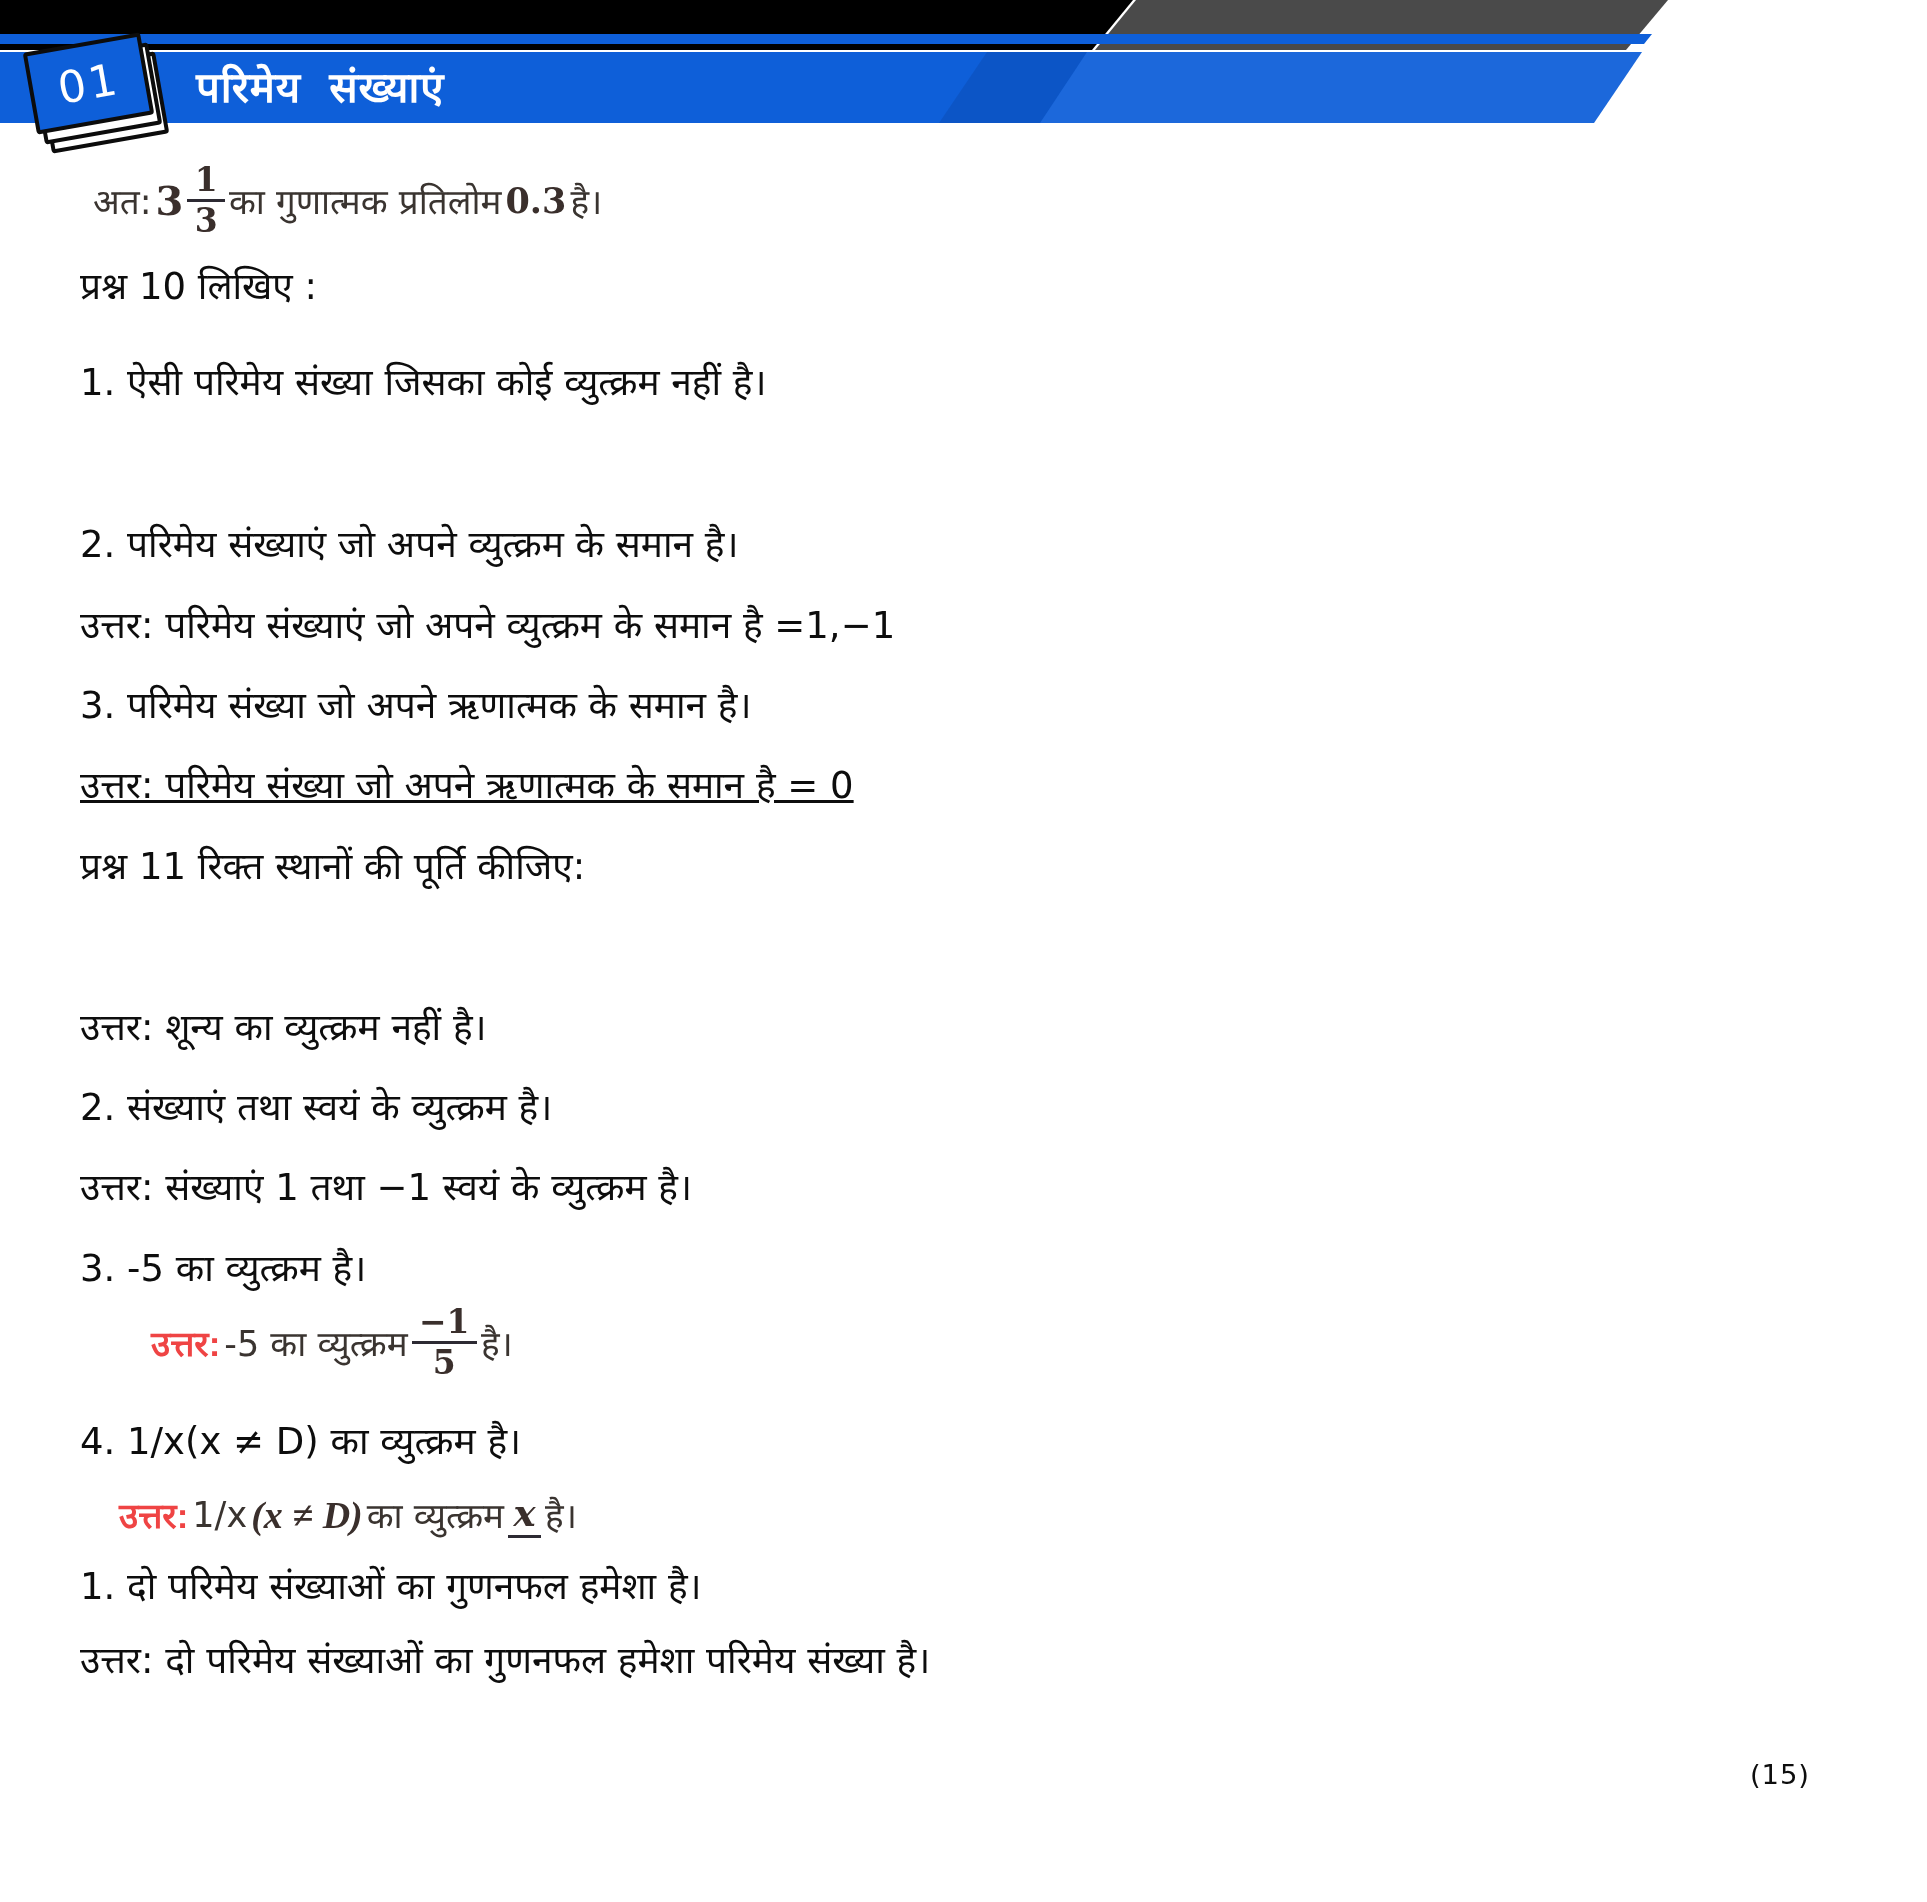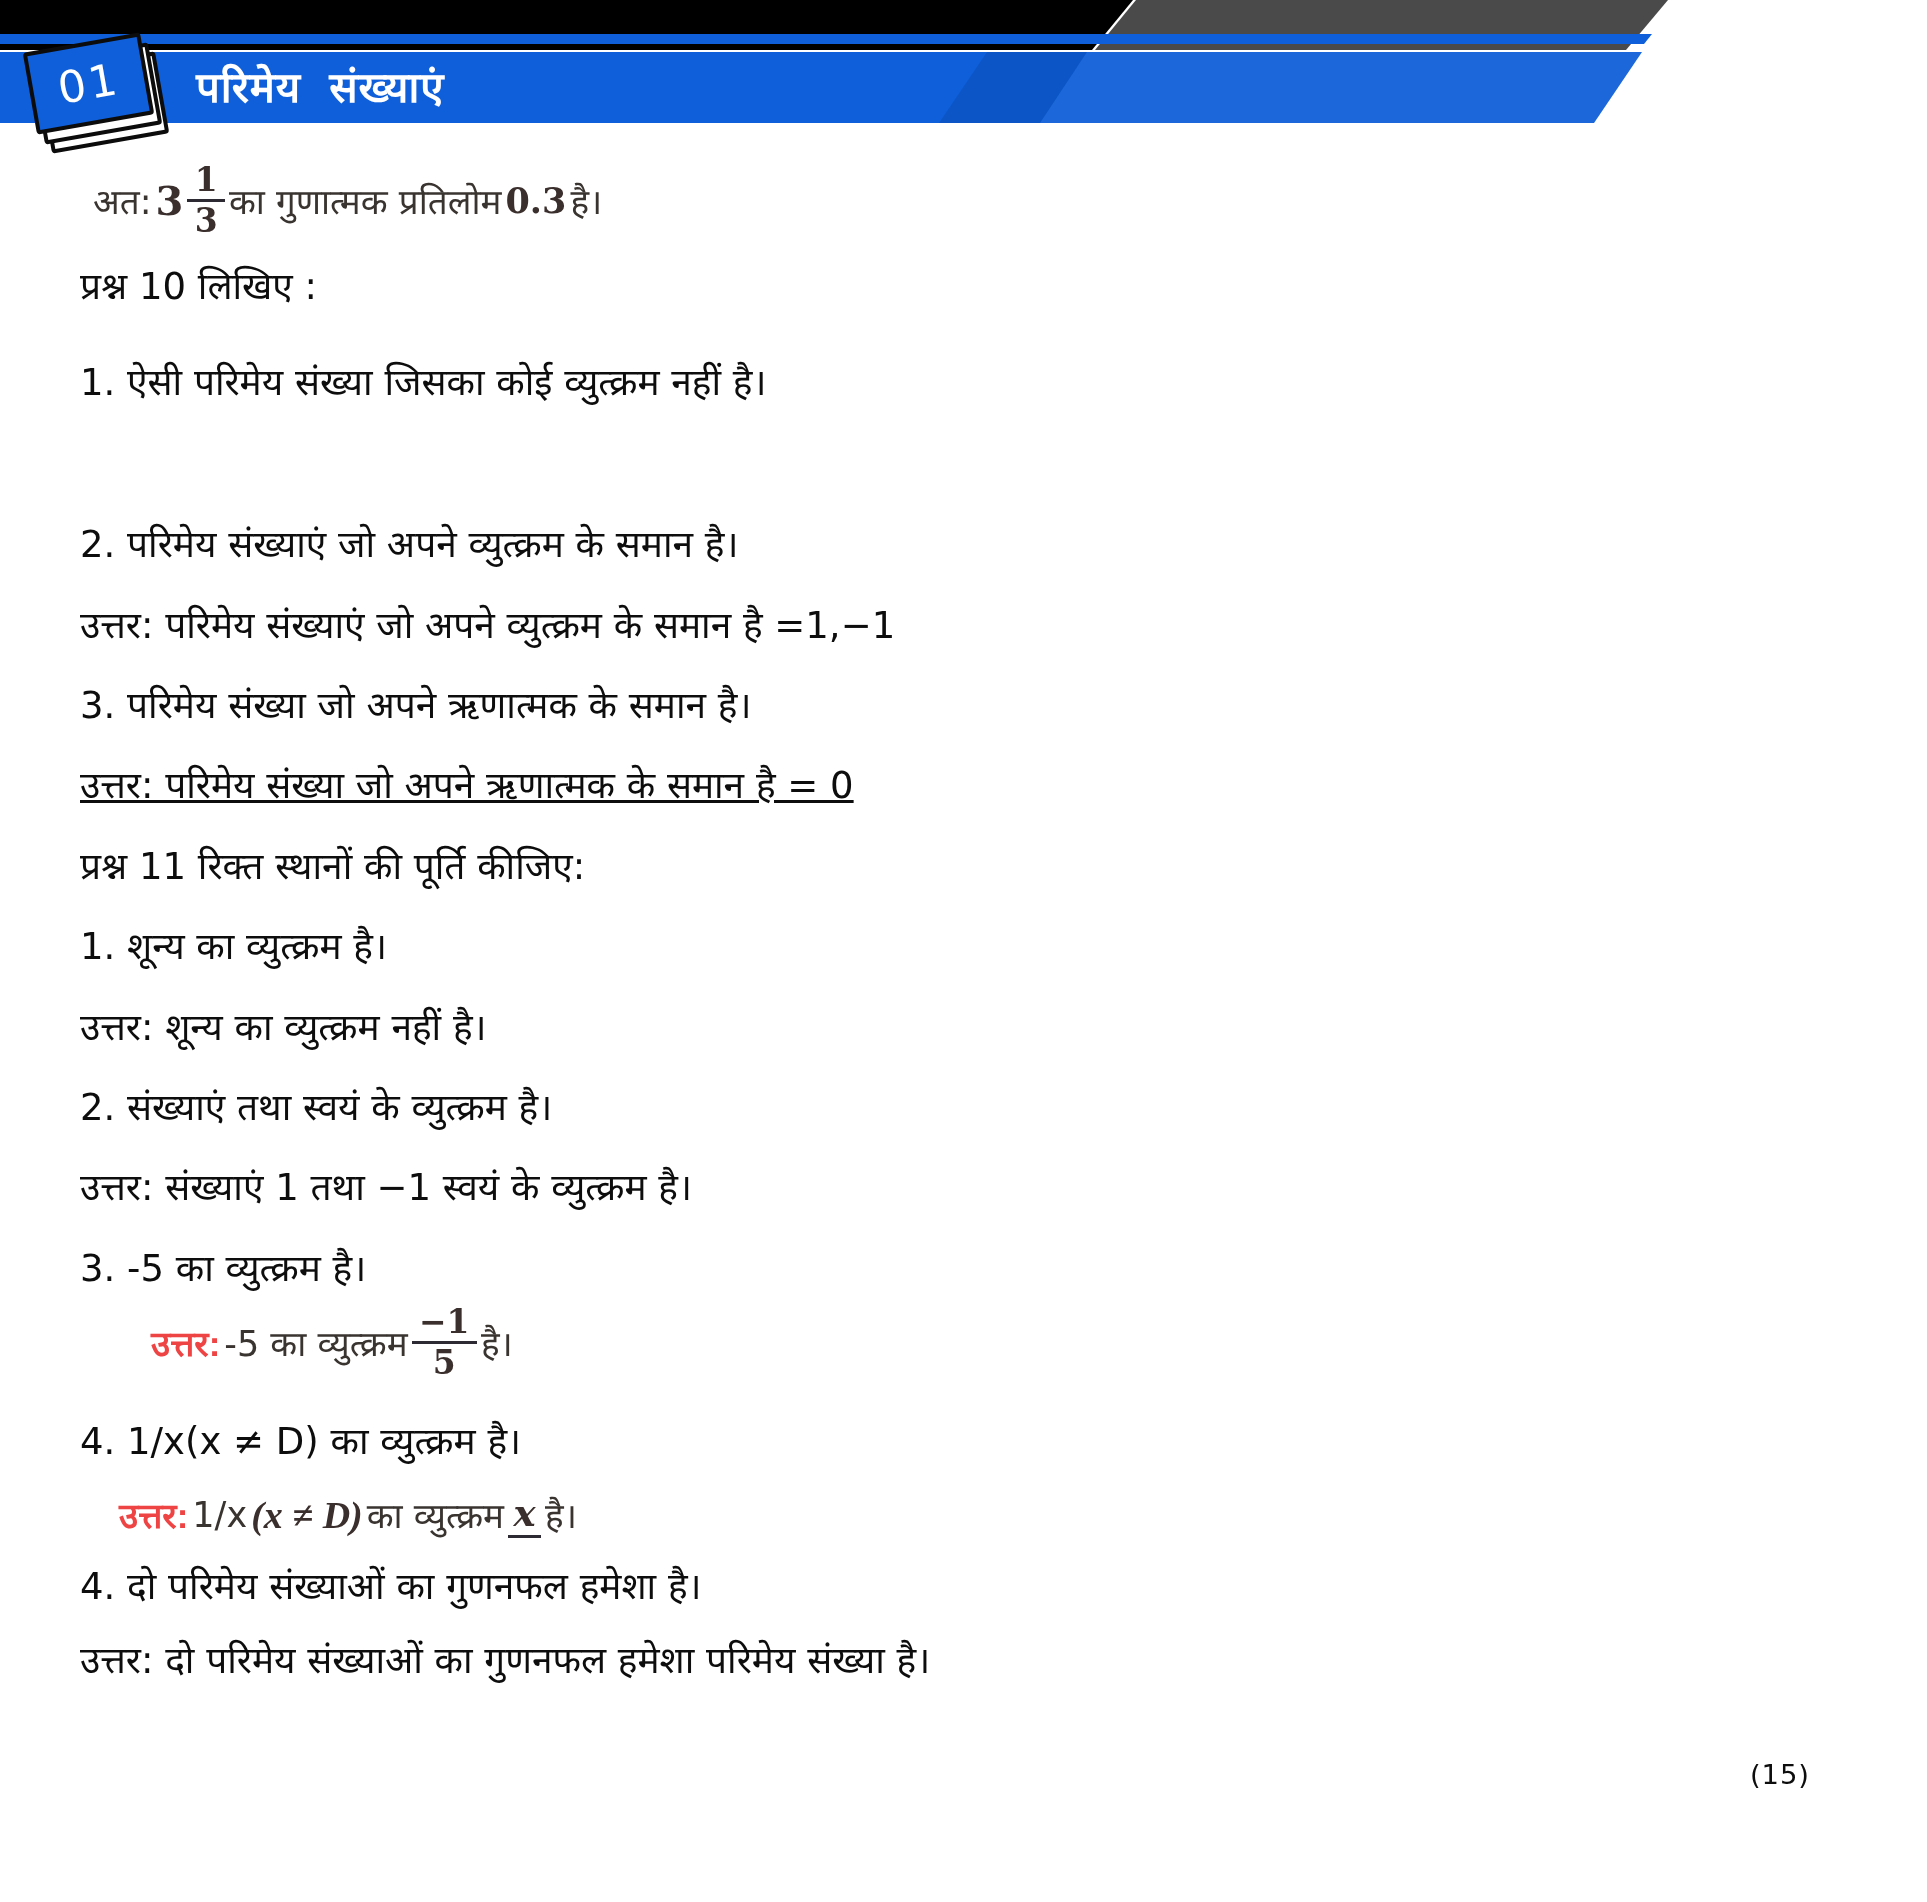--- a/index.html
+++ b/index.html
@@ -122,21 +122,20 @@
     <span class="sans">है।</span>
   </div>
 
   <div class="line" style="top:259px;">प्रश्न 10 लिखिए :</div>
   <div class="line" style="top:355px;">1. ऐसी परिमेय संख्या जिसका कोई व्युत्क्रम नहीं है।</div>
   <div class="line" style="top:517px;">2. परिमेय संख्याएं जो अपने व्युत्क्रम के समान है।</div>
   <div class="line" style="top:598px;">उत्तर: परिमेय संख्याएं जो अपने व्युत्क्रम के समान है =1,−1</div>
   <div class="line" style="top:678px;">3. परिमेय संख्या जो अपने ऋणात्मक के समान है।</div>
   <div class="line" style="top:758px;text-decoration:underline;">उत्तर: परिमेय संख्या जो अपने ऋणात्मक के समान है = 0</div>
   <div class="line" style="top:839px;">प्रश्न 11 रिक्त स्थानों की पूर्ति कीजिए:</div>
-  <div class="line" style="top:919px;">1. शून्य का व्युत्क्रम है।</div>
   <div class="line" style="top:1000px;">उत्तर: शून्य का व्युत्क्रम नहीं है।</div>
   <div class="line" style="top:1080px;">2. संख्याएं तथा स्वयं के व्युत्क्रम है।</div>
   <div class="line" style="top:1160px;">उत्तर: संख्याएं 1 तथा −1 स्वयं के व्युत्क्रम है।</div>
   <div class="line" style="top:1241px;">3. -5 का व्युत्क्रम है।</div>
 
   <div class="line math-line" style="top:1305px;left:151px;">
     <span class="bold-sans">उत्तर:</span>
     <span class="sans">-5 का व्युत्क्रम</span>
     <span class="frac">
       <span class="num">−1</span>
@@ -149,19 +148,19 @@
 
   <div class="line math-line" style="top:1491px;left:119px;">
     <span class="bold-sans">उत्तर:</span>
     <span class="sans">1/x</span>
     <span class="serif-it">(x ≠ D)</span>
     <span class="sans">का व्युत्क्रम</span>
     <span class="blank-x">x</span>
     <span class="sans">है।</span>
   </div>
 
-  <div class="line" style="top:1559px;">4. दो परिमेय संख्याओं का गुणनफल हमेशा है।</div>
+  <div class="line" style="top:1559px;">1. दो परिमेय संख्याओं का गुणनफल हमेशा है।</div>
   <div class="line" style="top:1633px;">उत्तर: दो परिमेय संख्याओं का गुणनफल हमेशा परिमेय संख्या है।</div>
 
   <div class="page-num">(15)</div>
 
 </div>
 
 
 </body></html>

